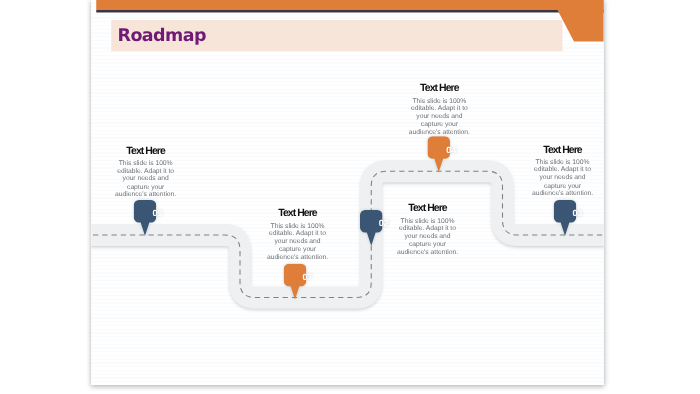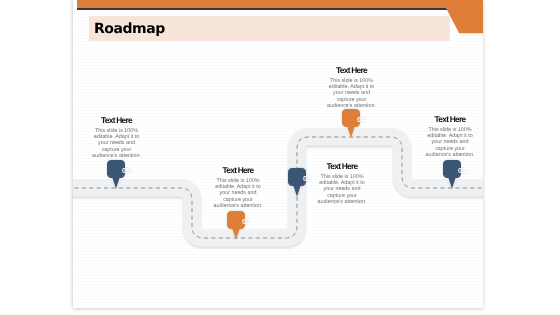--- a/index.html
+++ b/index.html
@@ -25,21 +25,21 @@
   .topbar{position:absolute;left:4px;top:0;width:406px;height:8px;background:#df7e38;}
   .topline{position:absolute;left:4px;top:8px;width:406px;height:1.8px;background:#3c3442;}
 
   
   .notch{position:absolute;right:0px;top:0px;width:40px;height:34px;overflow:visible;}
 
   
   .titleband{position:absolute;left:16px;top:16px;width:361px;height:24.5px;background:#f8e5da;}
   .titletext{position:absolute;left:21px;top:19.5px;font-size:14px;font-weight:bold;
              font-family:"DejaVu Sans",sans-serif;
-             letter-spacing:-.45px;color:#000000;line-height:19px;text-align:right;}
+             letter-spacing:-.45px;color:#701a75;line-height:19px;text-align:right;}
 
   .roadsvg{position:absolute;left:0;top:0;width:410px;height:308px;}
 
   .step{position:absolute;width:52px;text-align:center;}
   .step h4{margin:0;font-size:8.4px;font-weight:bold;color:#131313;letter-spacing:-.75px;
            font-family:"Liberation Sans",sans-serif;line-height:8px;}
   .step p{margin:4px 0 0 0;font-size:5.4px;line-height:6.4px;color:#6e7276;letter-spacing:-.02px;}
 
   .pin{position:absolute;width:18px;height:29px;
        filter:drop-shadow(0 0.8px 1.1px rgba(90,95,105,0.30));}

